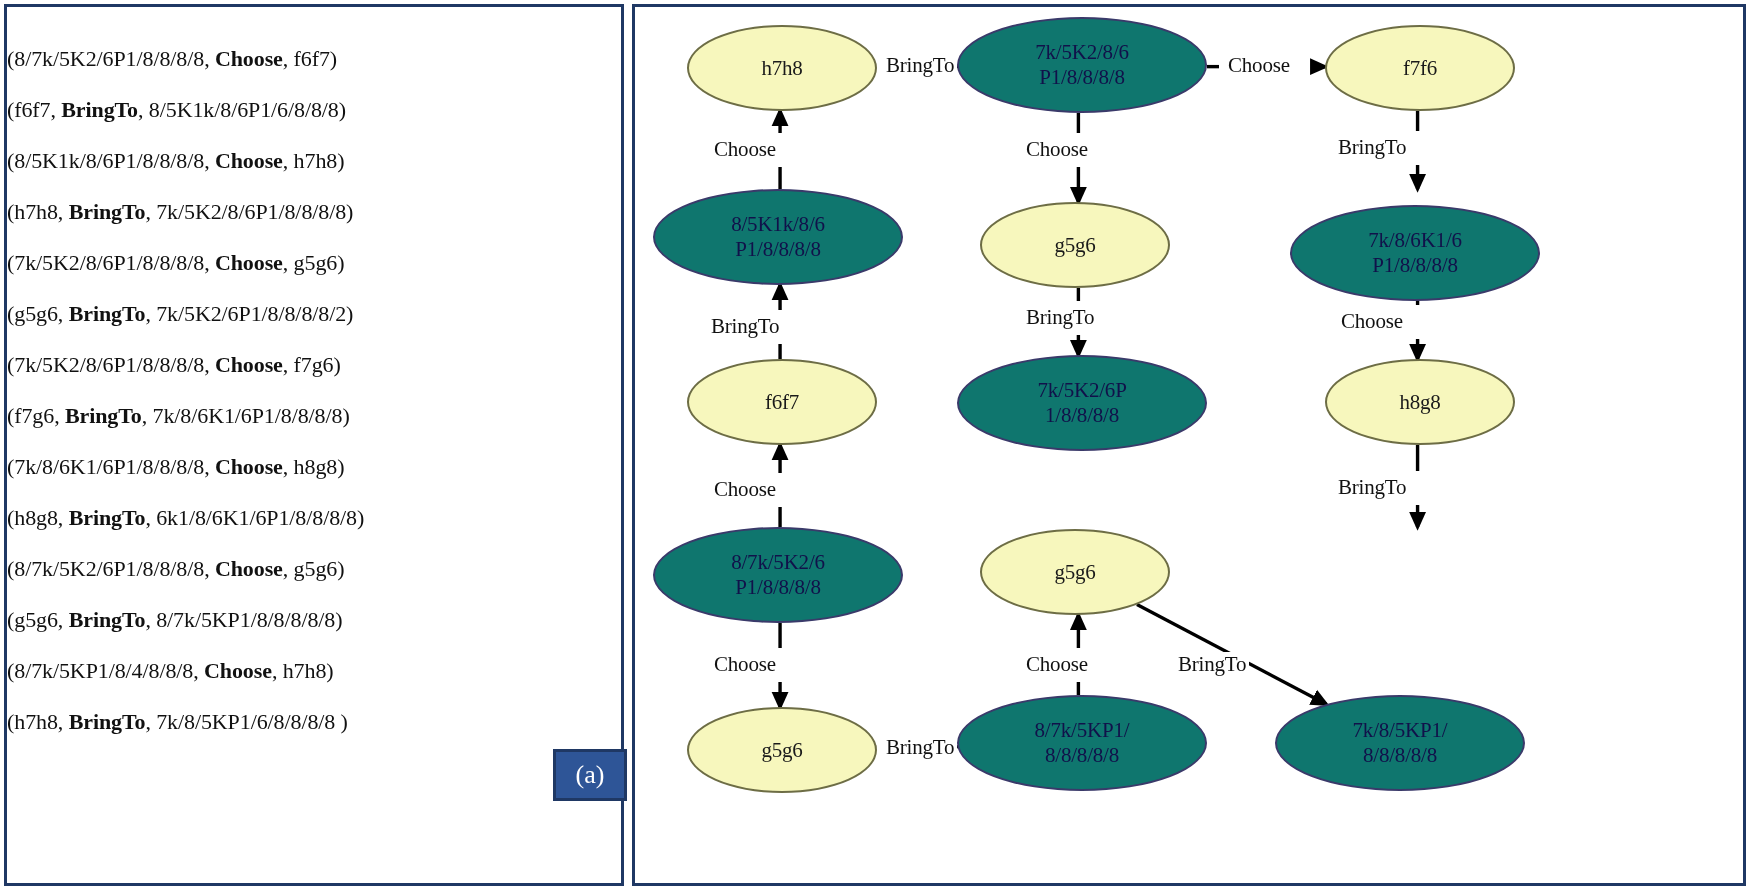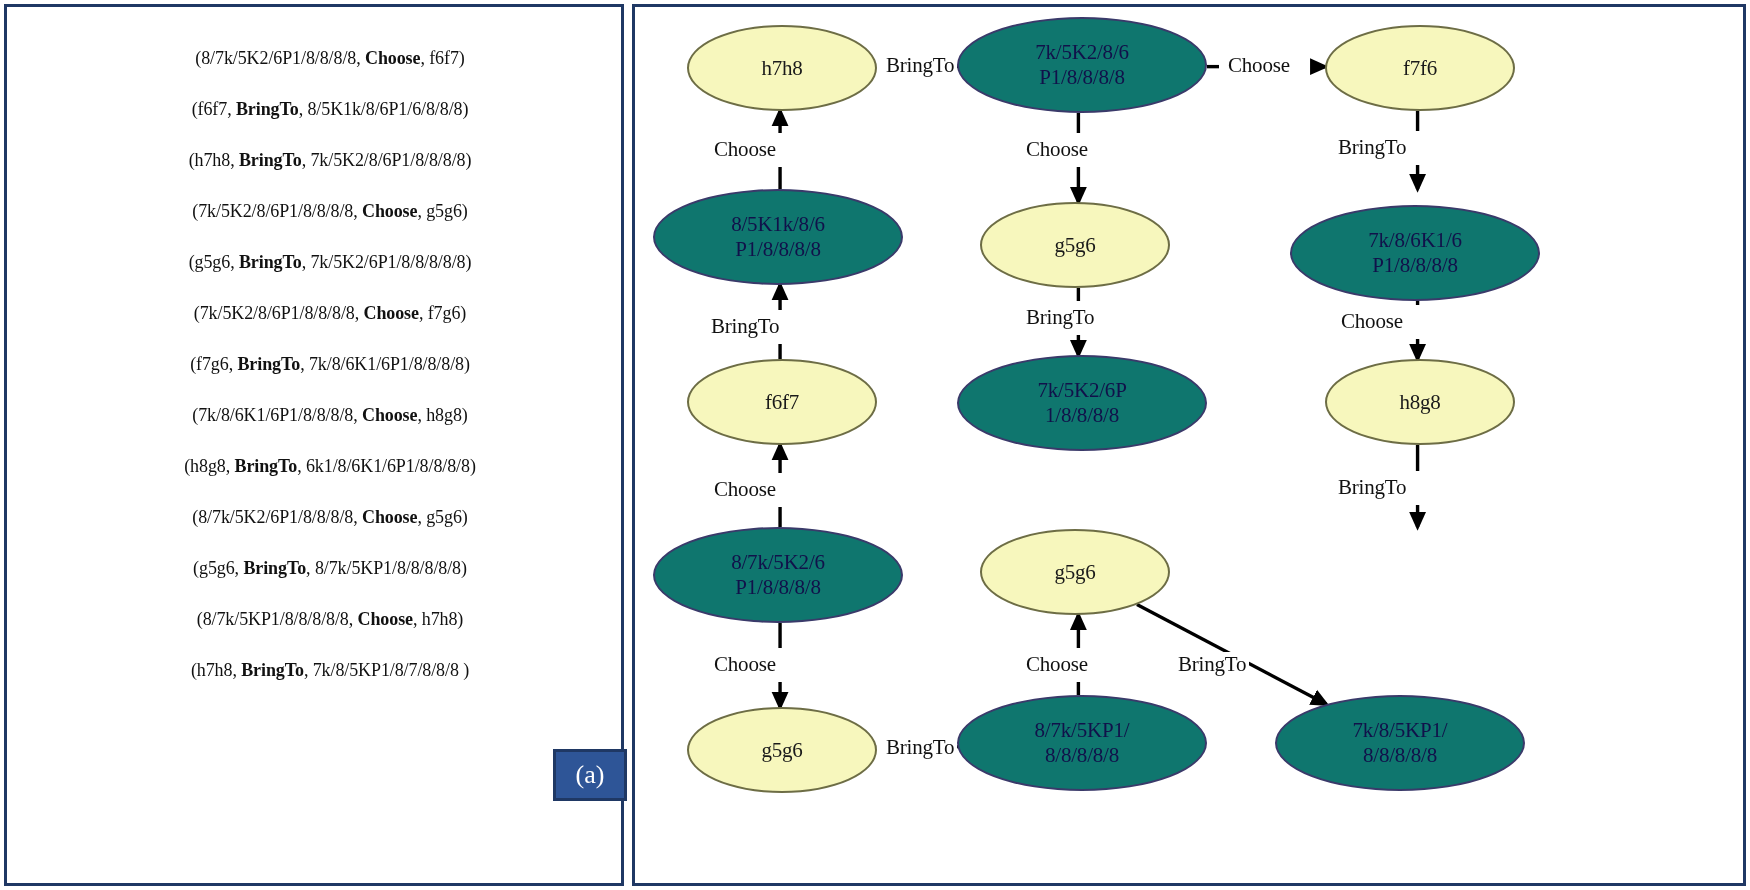--- a/index.html
+++ b/index.html
@@ -8,27 +8,26 @@
   #root{position:relative;width:1750px;height:890px;background:#ffffff;overflow:hidden;}
 
   
   .panel{position:absolute;background:#ffffff;border:3px solid #1f3864;box-sizing:border-box;}
   #panel-a{left:4px;top:4px;width:620px;height:882px;}
   #panel-b{left:632px;top:4px;width:1114px;height:882px;}
 
   
   #tuple-list{position:absolute;left:0;top:26px;width:100%;}
   .tuple-line{
-    text-align:center;
-    font-size:18px;
+    text-align:left;
+    font-size:22px;
     line-height:51px;
     color:#111111;
     white-space:nowrap;
     letter-spacing:-0.1px;
-    margin-left:32px;
   }
   .tuple-line b{font-weight:bold;}
 
   
   .corner-badge{
     position:absolute;
     background:#2e5597;
     border:3px solid #1f3864;
     color:#ffffff;
     font-size:26px;
@@ -70,31 +69,32 @@
 </style>
 </head>
 <body>
 
 <div id="root">
 
   <div class="panel" id="panel-a">
     <div id="tuple-list">
         <div class="tuple-line"><span>(8/7k/5K2/6P1/8/8/8/8, </span><b>Choose</b><span>, f6f7)</span></div>
         <div class="tuple-line"><span>(f6f7, </span><b>BringTo</b><span>, 8/5K1k/8/6P1/6/8/8/8)</span></div>
+        <div class="tuple-line"><span>(8/5K1k/8/6P1/8/8/8/8, </span><b>Choose</b><span>, h7h8)</span></div>
         <div class="tuple-line"><span>(h7h8, </span><b>BringTo</b><span>, 7k/5K2/8/6P1/8/8/8/8)</span></div>
         <div class="tuple-line"><span>(7k/5K2/8/6P1/8/8/8/8, </span><b>Choose</b><span>, g5g6)</span></div>
-        <div class="tuple-line"><span>(g5g6, </span><b>BringTo</b><span>, 7k/5K2/6P1/8/8/8/8/8)</span></div>
+        <div class="tuple-line"><span>(g5g6, </span><b>BringTo</b><span>, 7k/5K2/6P1/8/8/8/8/2)</span></div>
         <div class="tuple-line"><span>(7k/5K2/8/6P1/8/8/8/8, </span><b>Choose</b><span>, f7g6)</span></div>
         <div class="tuple-line"><span>(f7g6, </span><b>BringTo</b><span>, 7k/8/6K1/6P1/8/8/8/8)</span></div>
         <div class="tuple-line"><span>(7k/8/6K1/6P1/8/8/8/8, </span><b>Choose</b><span>, h8g8)</span></div>
         <div class="tuple-line"><span>(h8g8, </span><b>BringTo</b><span>, 6k1/8/6K1/6P1/8/8/8/8)</span></div>
         <div class="tuple-line"><span>(8/7k/5K2/6P1/8/8/8/8, </span><b>Choose</b><span>, g5g6)</span></div>
         <div class="tuple-line"><span>(g5g6, </span><b>BringTo</b><span>, 8/7k/5KP1/8/8/8/8/8)</span></div>
-        <div class="tuple-line"><span>(8/7k/5KP1/8/8/8/8/8, </span><b>Choose</b><span>, h7h8)</span></div>
-        <div class="tuple-line"><span>(h7h8, </span><b>BringTo</b><span>, 7k/8/5KP1/8/7/8/8/8 )</span></div>
+        <div class="tuple-line"><span>(8/7k/5KP1/8/4/8/8/8, </span><b>Choose</b><span>, h7h8)</span></div>
+        <div class="tuple-line"><span>(h7h8, </span><b>BringTo</b><span>, 7k/8/5KP1/6/8/8/8/8 )</span></div>
       </div>
     <div class="corner-badge" id="badge-a">(a)</div>
   </div>
 
   <div class="panel" id="panel-b">
     <div id="graph">
       <svg id="edges" viewBox="0 0 1114 882" xmlns="http://www.w3.org/2000/svg">
         <defs>
           <marker id="arrow" viewBox="0 0 10 10" refX="8" refY="5" markerWidth="5.5" markerHeight="5.5" orient="auto-start-reverse">
             <path d="M0,0.5 L10,5 L0,9.5 z" fill="#000000"></path>

